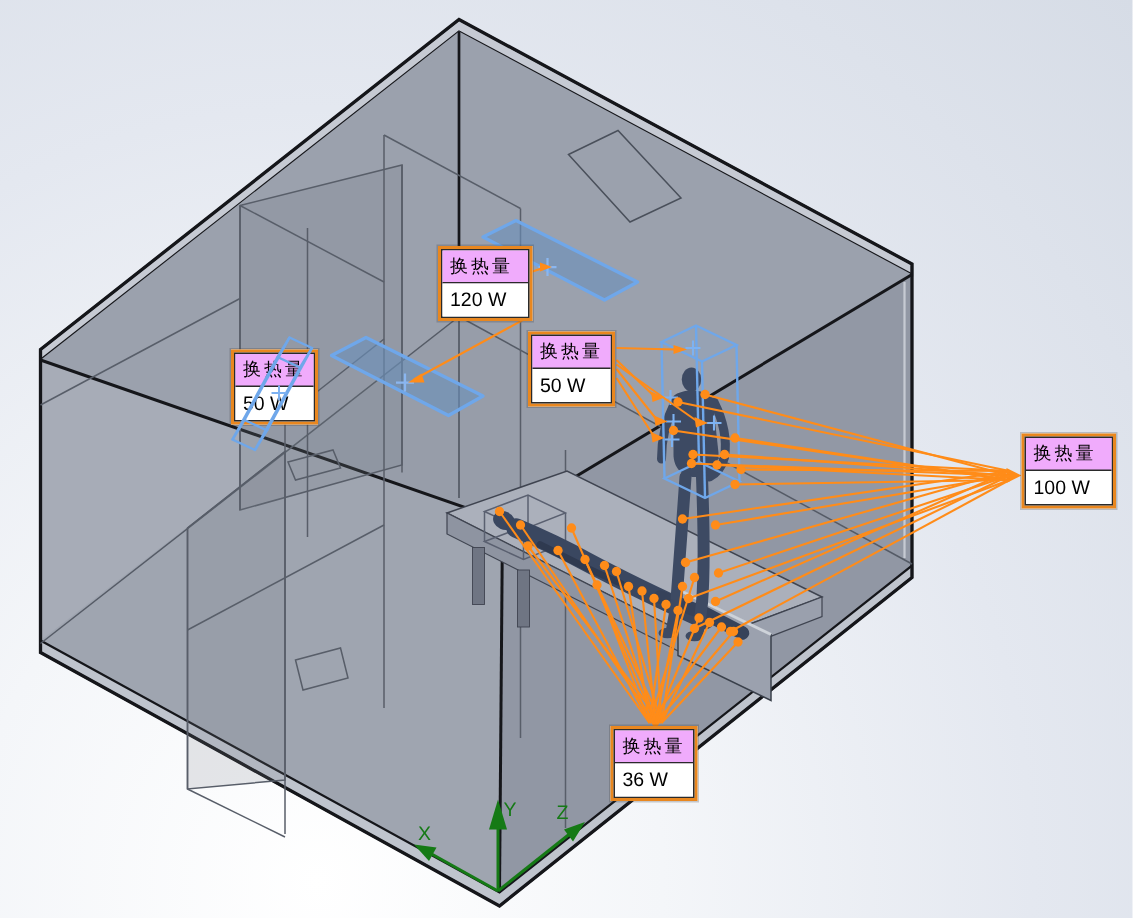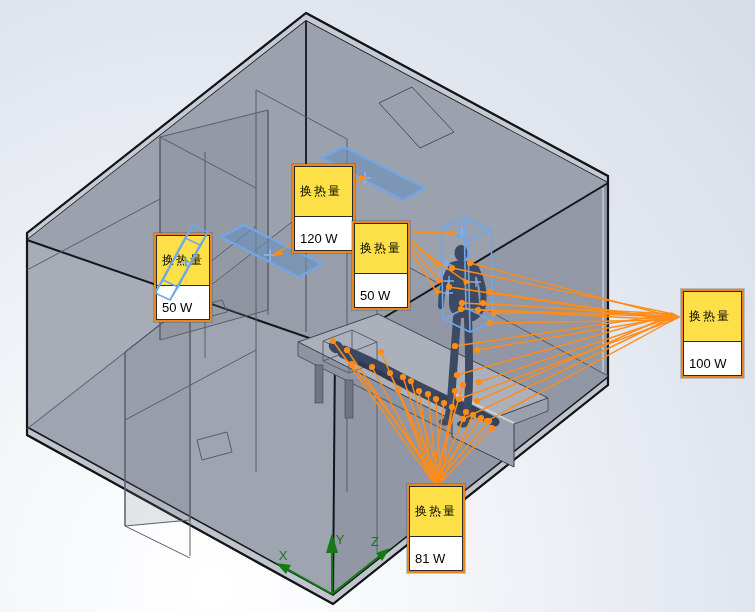--- a/index.html
+++ b/index.html
@@ -10,26 +10,26 @@
   }
   .stage svg{position:absolute;left:0;top:0;}
   #scene{z-index:1;}
   #overlay{z-index:3;pointer-events:none;}
   .callout{
     position:absolute;z-index:2;border:2px solid #e9871f;background:#ffffff;
     box-shadow:0 0 0 1px rgba(60,60,60,.25);
   }
   .callout-inner{border:1px solid #2a2a2a;}
   .callout-header{
-    background:#fde047;color:#000;font-size:12px;line-height:17px;
-    padding:16px 5px;letter-spacing:2px;white-space:nowrap;border-bottom:1px solid #2a2a2a;
+    background:#f0abfc;color:#000;font-size:12px;line-height:17px;
+    padding:2px 5px;letter-spacing:2px;white-space:nowrap;border-bottom:1px solid #2a2a2a;
   }
   .callout-value{
     background:#ffffff;color:#000;font-size:13px;line-height:18px;
-    padding:2px 14px 2px 5px;white-space:nowrap;margin-top:11px;
+    padding:2px 14px 2px 5px;white-space:nowrap;
   }
 </style>
 </head>
 <body>
 
 <div class="stage">
 
   <svg id="scene" width="755" height="612" viewBox="0 0 755 612">
 
     <g>
@@ -280,21 +280,21 @@
   </div>
   <div class="callout" style="left:681px;top:289px">
     <div class="callout-inner">
       <div class="callout-header">换热量</div>
       <div class="callout-value">100 W</div>
     </div>
   </div>
   <div class="callout" style="left:407px;top:484px">
     <div class="callout-inner">
       <div class="callout-header">换热量</div>
-      <div class="callout-value">81 W</div>
+      <div class="callout-value">36 W</div>
     </div>
   </div>
 
   <svg id="overlay" width="755" height="612" viewBox="0 0 755 612">
     <g stroke="#6fa7ea" stroke-width="1.6" fill="none">
       <polygon points="193,225 208,232 200,245 185,238"></polygon>
       <polygon points="163,280 178,287 170,300 155,293"></polygon>
       <line x1="193" y1="225" x2="163" y2="280"></line>
       <line x1="208" y1="232" x2="178" y2="287"></line>
       <line x1="200" y1="245" x2="170" y2="300"></line>

